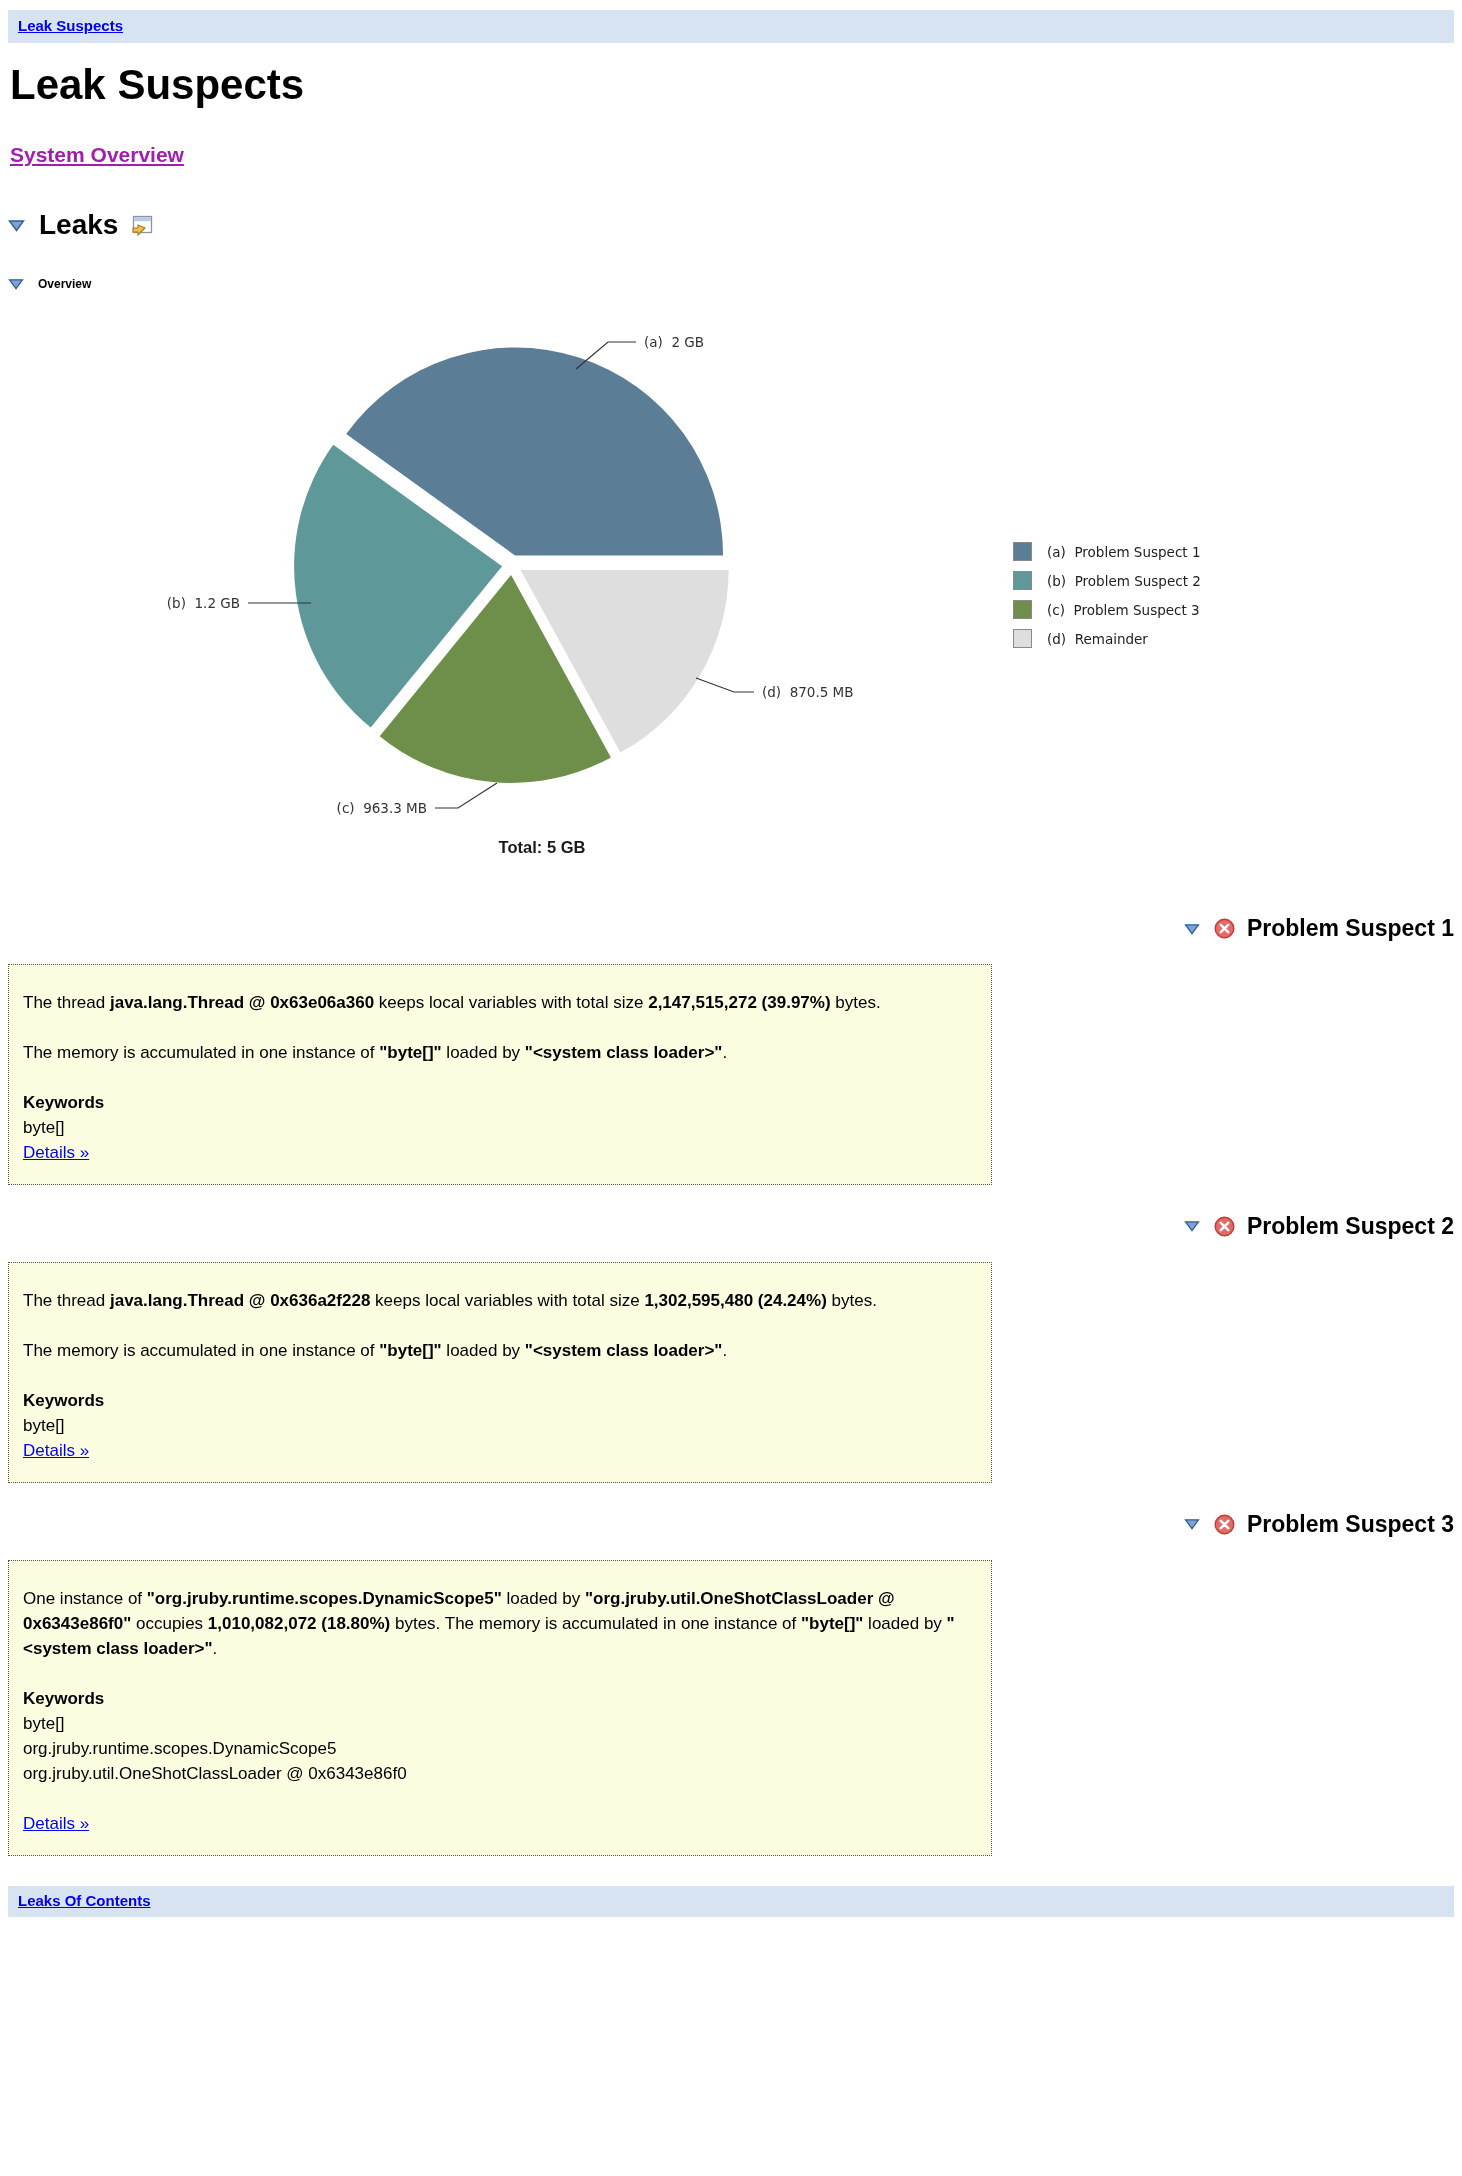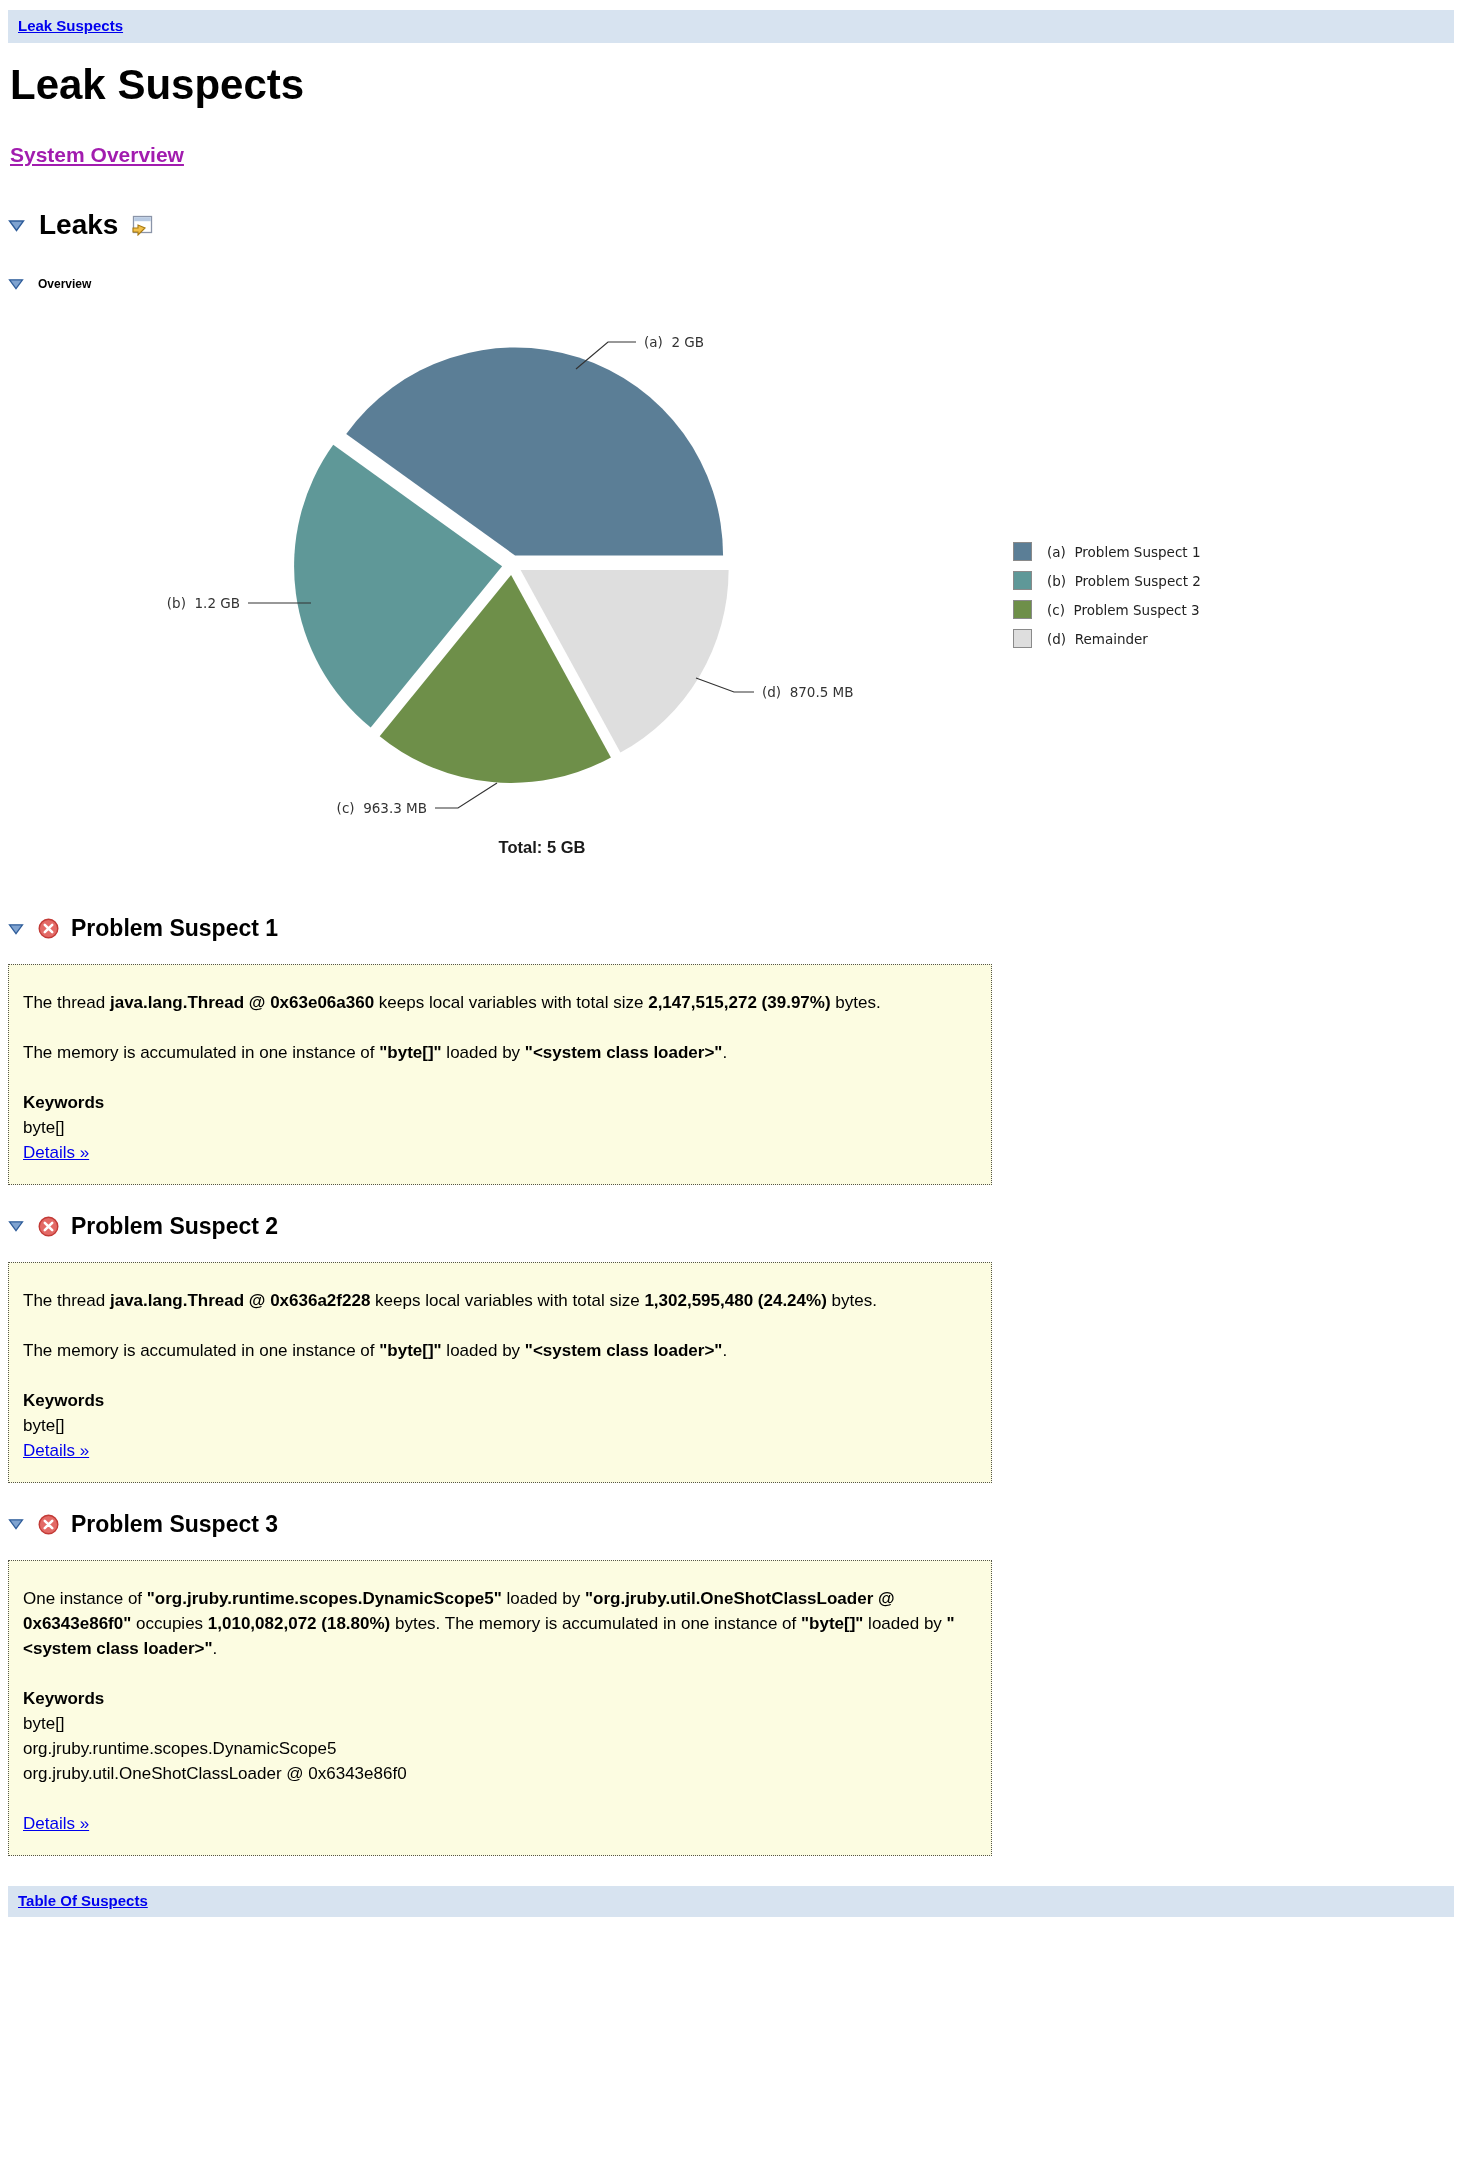--- a/index.html
+++ b/index.html
@@ -17,21 +17,21 @@
   a.syslink { display:inline-block; margin:34px 0 0 2px; font-size:21px; font-weight:bold;
               color:#a21caf; text-decoration:underline; cursor:pointer; }
 
   .hrow { display:flex; align-items:center; }
   .hrow .tri { flex:0 0 auto; margin-right:14px; cursor:pointer; }
   .h-leaks { margin-top:42px; }
   .h-leaks .htext { font-size:28px; font-weight:bold; }
   .h-leaks .mat-icon { margin-left:12px; }
   .h-overview { margin-top:36px; }
   .h-overview .htext { font-size:12px; font-weight:bold; }
-  .h-suspect { margin-top:28px; }
+  .h-suspect { margin-top:28px;justify-content:flex-end; }
   .h-suspect.first { margin-top:38px; }
   .h-suspect .err { margin-right:12px; }
   .h-suspect .htext { font-size:23px; font-weight:bold; }
 
   
   .chart-wrap { position:relative; height:562px; margin-top:24px; }
   .chart-wrap svg.pie { position:absolute; left:0; top:0; }
   text.callout { font-family:"DejaVu Sans", sans-serif; font-size:13.5px; fill:#333; }
   text.total { font-family:"Liberation Sans", sans-serif; font-size:16.5px; font-weight:bold; fill:#1a1a1a; }
   polyline.leader { fill:none; stroke:#333; stroke-width:1.2; }
@@ -184,17 +184,17 @@
         <div>byte[]</div>
         <div>org.jruby.runtime.scopes.DynamicScope5</div>
         <div>org.jruby.util.OneShotClassLoader @ 0x6343e86f0</div>
       </div>
     <div class="details-gap"></div>
     <a class="details">Details »</a>
   </div>
 
   
   <div class="footbar">
-    <a>Table Of Suspects</a>
+    <a>Leaks Of Contents</a>
   </div>
   <div class="bottom-space"></div>
 
 </div>
 
 </body></html>

